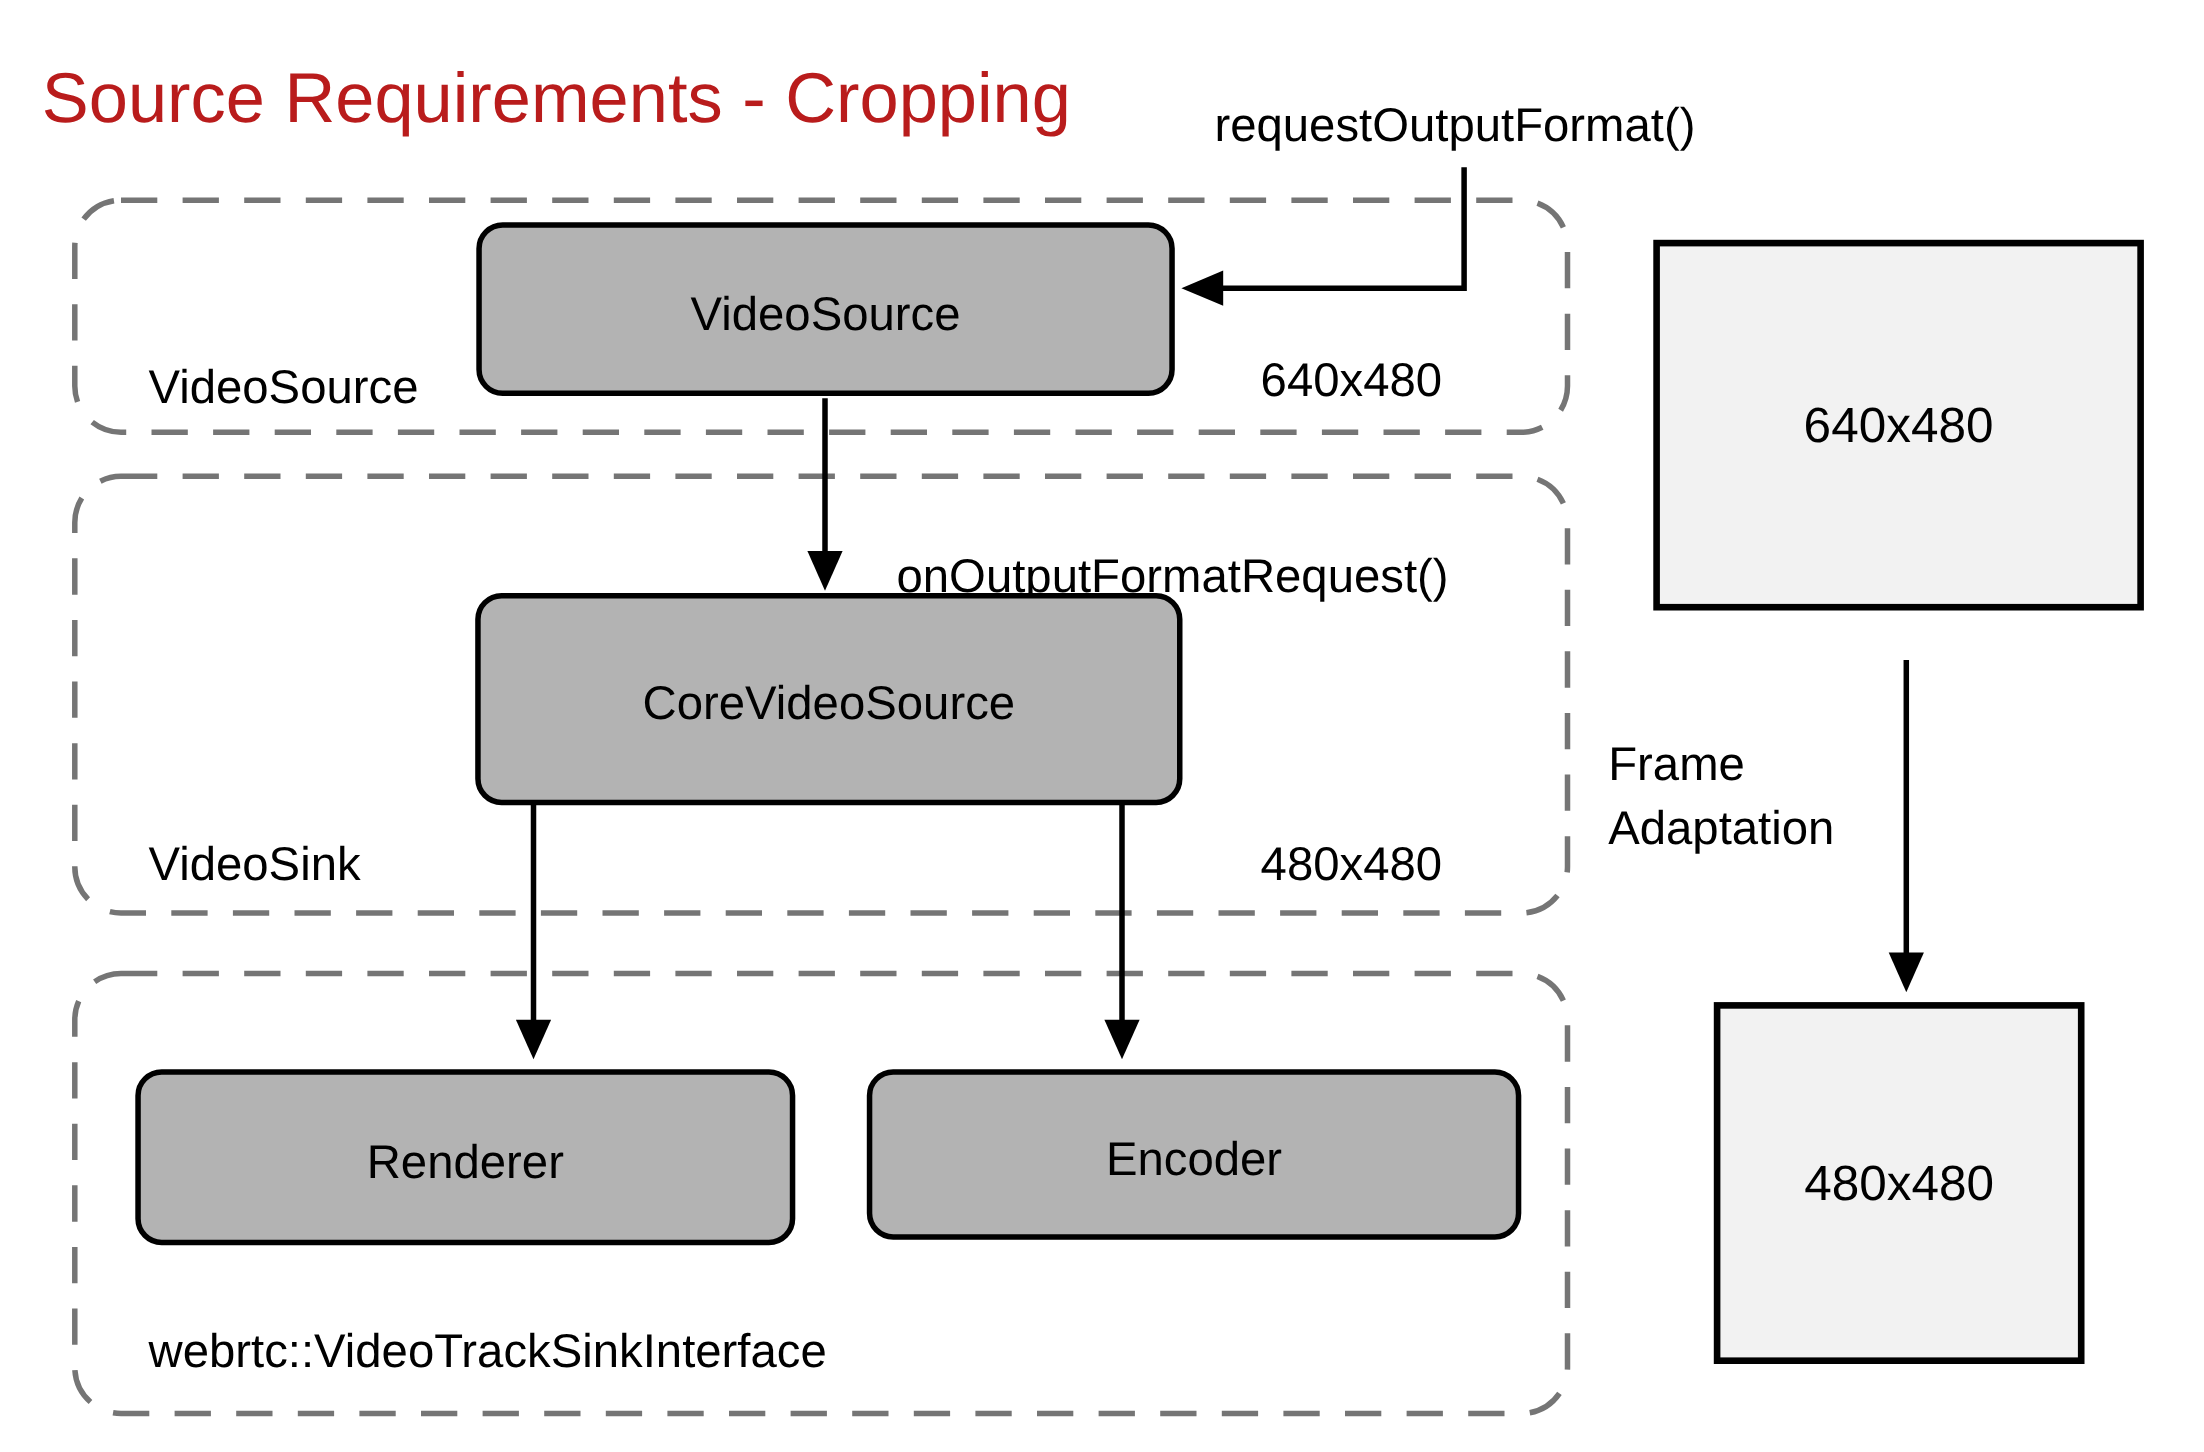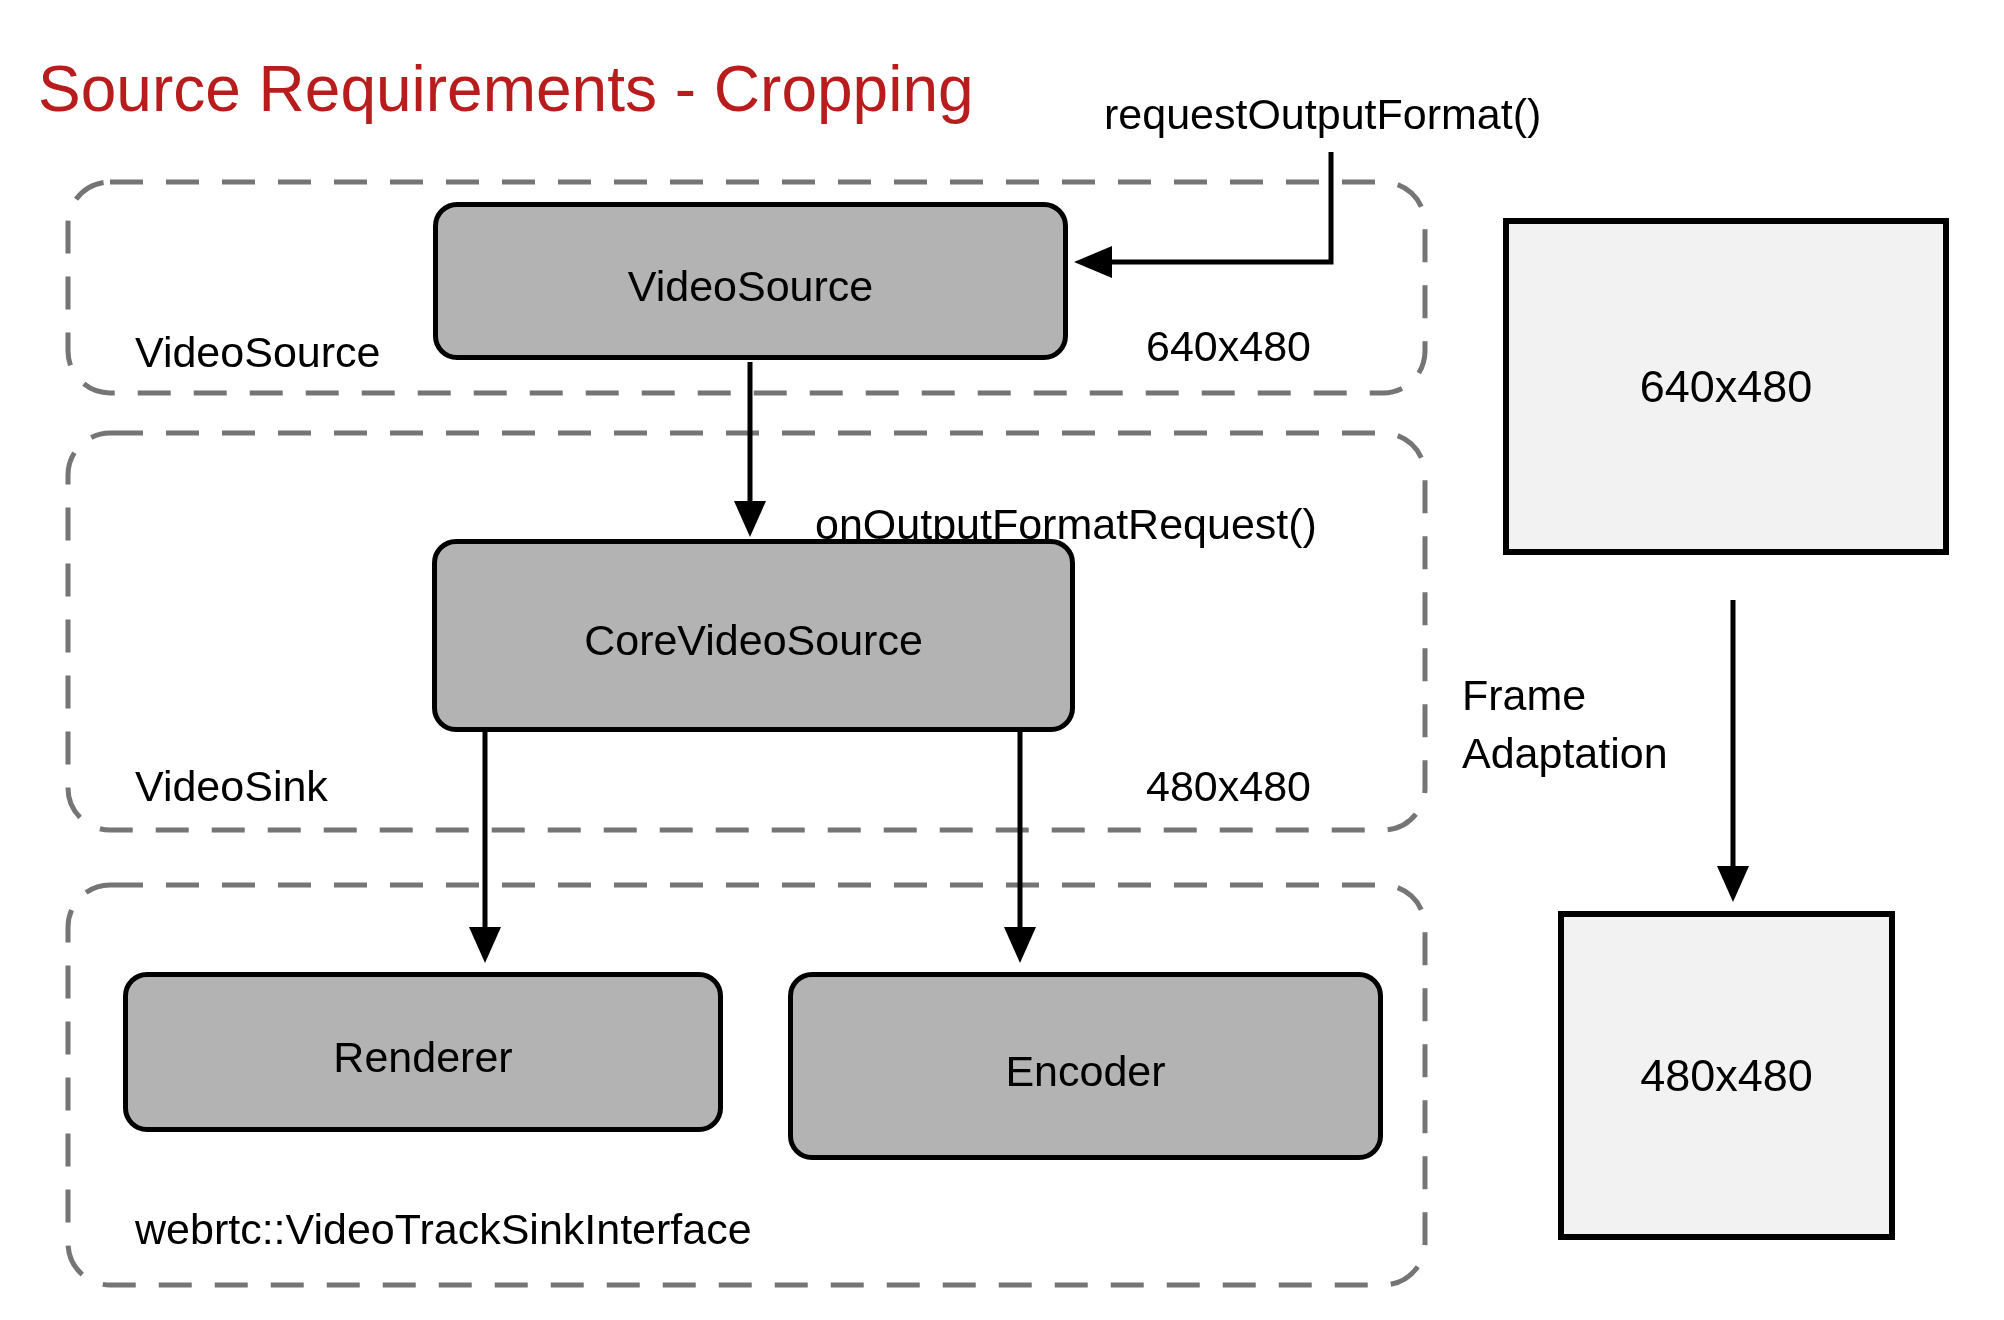--- a/index.html
+++ b/index.html
@@ -111,21 +111,21 @@
 
   <div class="abs node-box" style="left:432px; top:539px; width:643px; height:193px;">
     <span>CoreVideoSource</span>
   </div>
   <div class="abs label" style="left:135px; top:762px;">VideoSink</div>
   <div class="abs label centered" style="left:1106px; top:762px; width:245px;">480x480</div>
 
   <div class="abs node-box" style="left:123px; top:972px; width:600px; height:160px;">
     <span>Renderer</span>
   </div>
-  <div class="abs node-box" style="left:788px; top:972px; width:595px; height:188px;">
+  <div class="abs node-box" style="left:788px; top:972px; width:595px; height:155px;">
     <span>Encoder</span>
   </div>
   <div class="abs label" style="left:135px; top:1205px;">webrtc::VideoTrackSinkInterface</div>
 
   <div class="abs frame-box" style="left:1503px; top:218px; width:446px; height:337px;">
     <span>640x480</span>
   </div>
   <div class="abs adaptation-label">Frame Adaptation</div>
   <div class="abs frame-box" style="left:1558px; top:911px; width:337px; height:329px;">
     <span>480x480</span>

